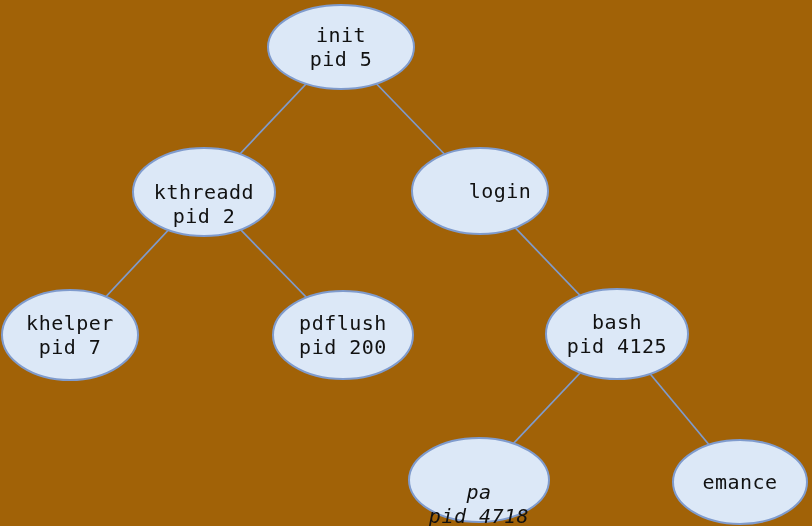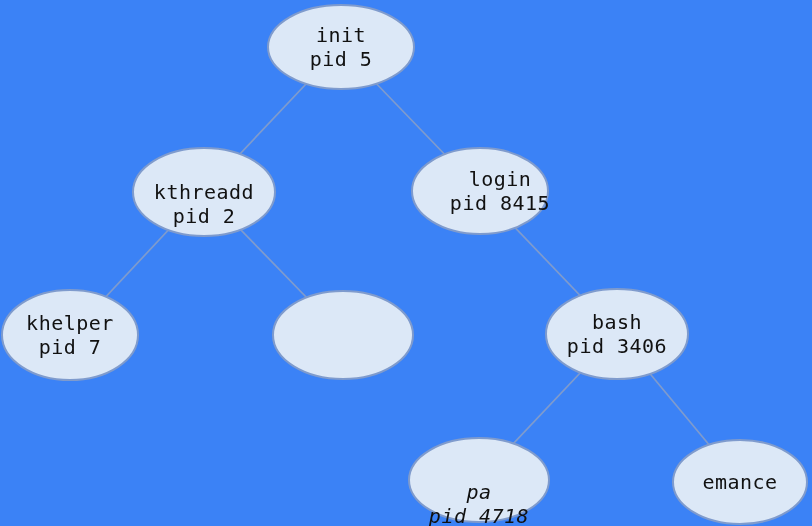--- a/index.html
+++ b/index.html
@@ -4,21 +4,21 @@
 <style>
   html, body {
     margin: 0;
     padding: 0;
     background: #ffffff;
   }
   .canvas {
     position: relative;
     width: 812px;
     height: 526px;
-    background: #3b82f6;
+    background: #a16207;
     overflow: hidden;
     font-family: "DejaVu Sans Mono", "Liberation Mono", monospace;
   }
   .canvas svg {
     position: absolute;
     left: 0;
     top: 0;
   }
   .edge {
     stroke: #7f9bcd;
@@ -73,32 +73,35 @@
     <div>pid 5</div>
   </div>
 
   <div class="node-label" style="left:204px; top:204px;">
     <div>kthreadd</div>
     <div>pid 2</div>
   </div>
 
   <div class="node-label" style="left:480px; top:191px;margin-left:20px;">
     <div>login</div>
-    <div>pid 8415</div>
   </div>
 
   <div class="node-label" style="left:70px; top:335px;">
     <div>khelper</div>
     <div>pid 7</div>
   </div>
 
+  <div class="node-label" style="left:343px; top:335px;">
+    <div>pdflush</div>
+    <div>pid 200</div>
+  </div>
 
   <div class="node-label" style="left:617px; top:334px;">
     <div>bash</div>
-    <div>pid 3406</div>
+    <div>pid 4125</div>
   </div>
 
   <div class="node-label" style="left:479px; top:504px;font-style:italic;">
     <div>pa</div>
     <div>pid 4718</div>
   </div>
 
   <div class="node-label" style="left:740px; top:482px;text-align:center;">
     <div>emance</div>
   </div>

